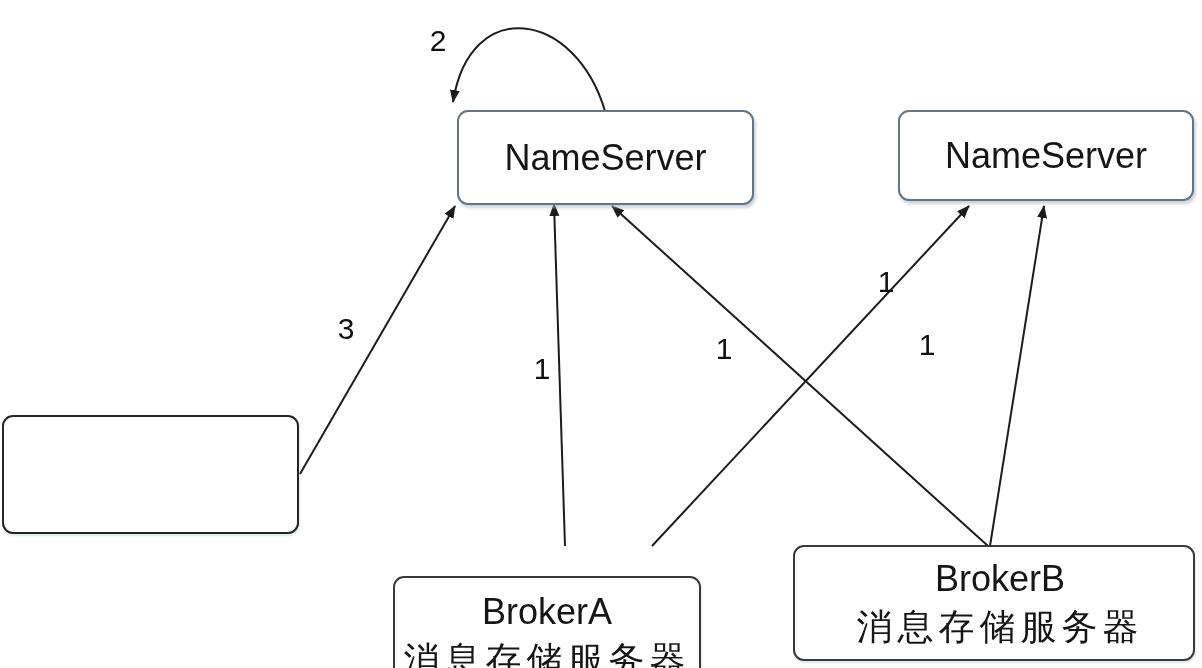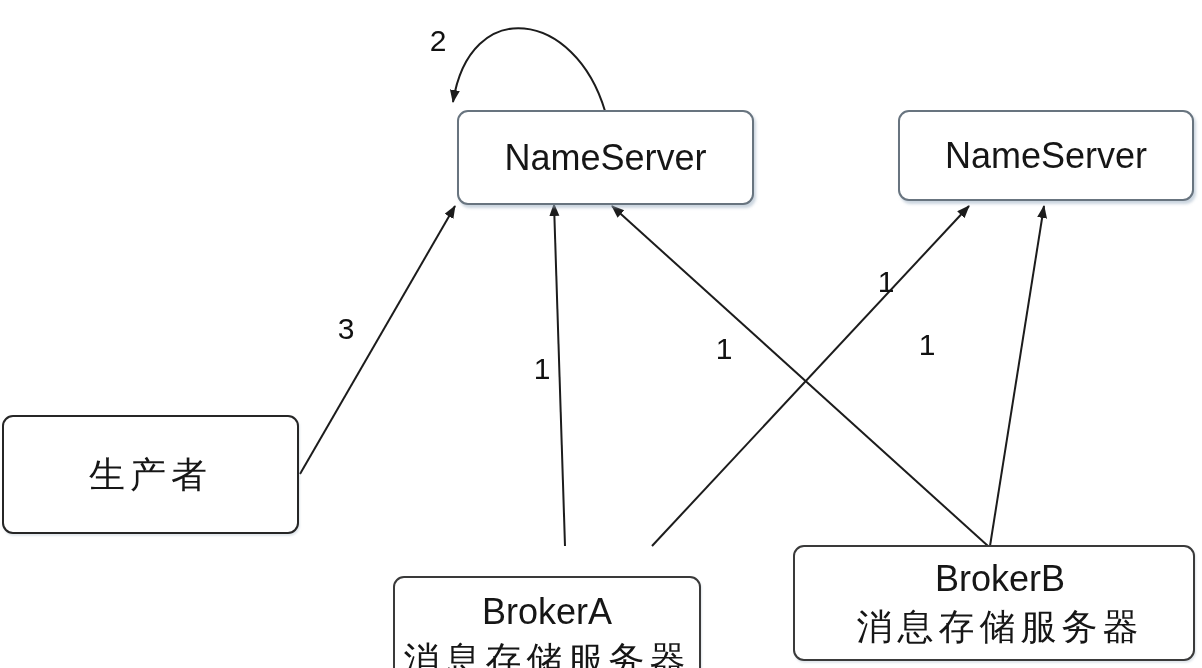--- a/index.html
+++ b/index.html
@@ -96,21 +96,20 @@
 
   <div class="node ns" id="node-nameserver1">
     <span class="title">NameServer</span>
   </div>
 
   <div class="node ns" id="node-nameserver2">
     <span class="title">NameServer</span>
   </div>
 
   <div class="node plain" id="node-producer">
-    <span class="subtitle">生产者</span>
   </div>
 
   <div class="node broker" id="node-brokerA">
     <span class="title">BrokerA</span>
     <span class="subtitle">消息存储服务器</span>
   </div>
 
   <div class="node broker" id="node-brokerB">
     <span class="title">BrokerB</span>
     <span class="subtitle">消息存储服务器</span>

